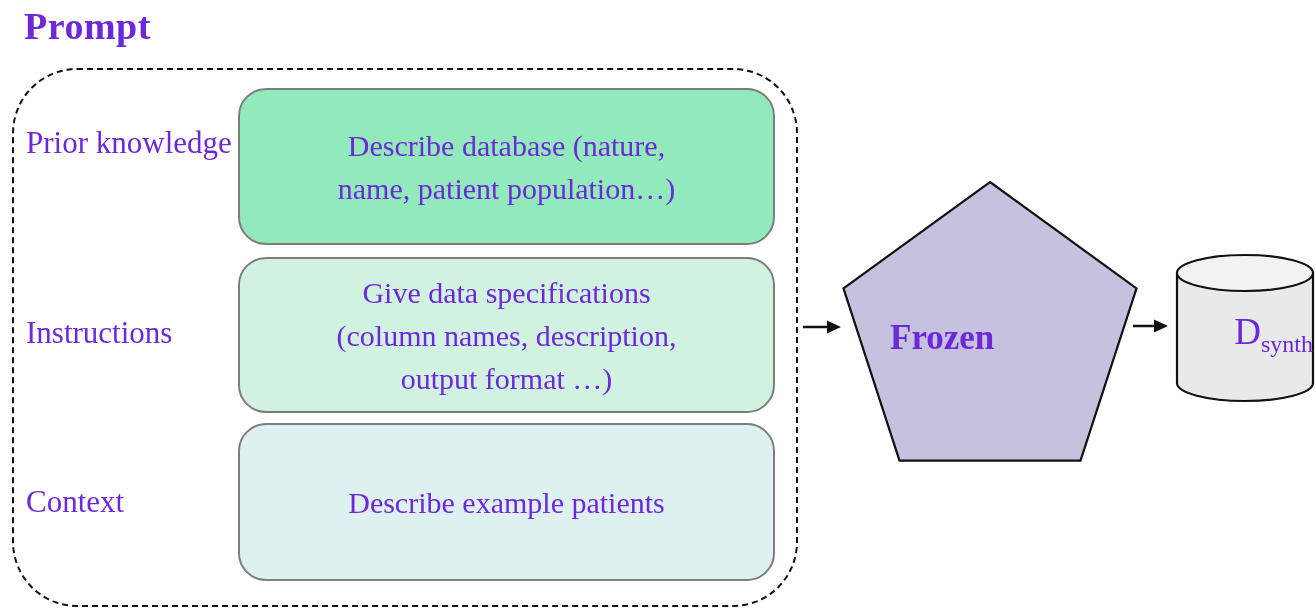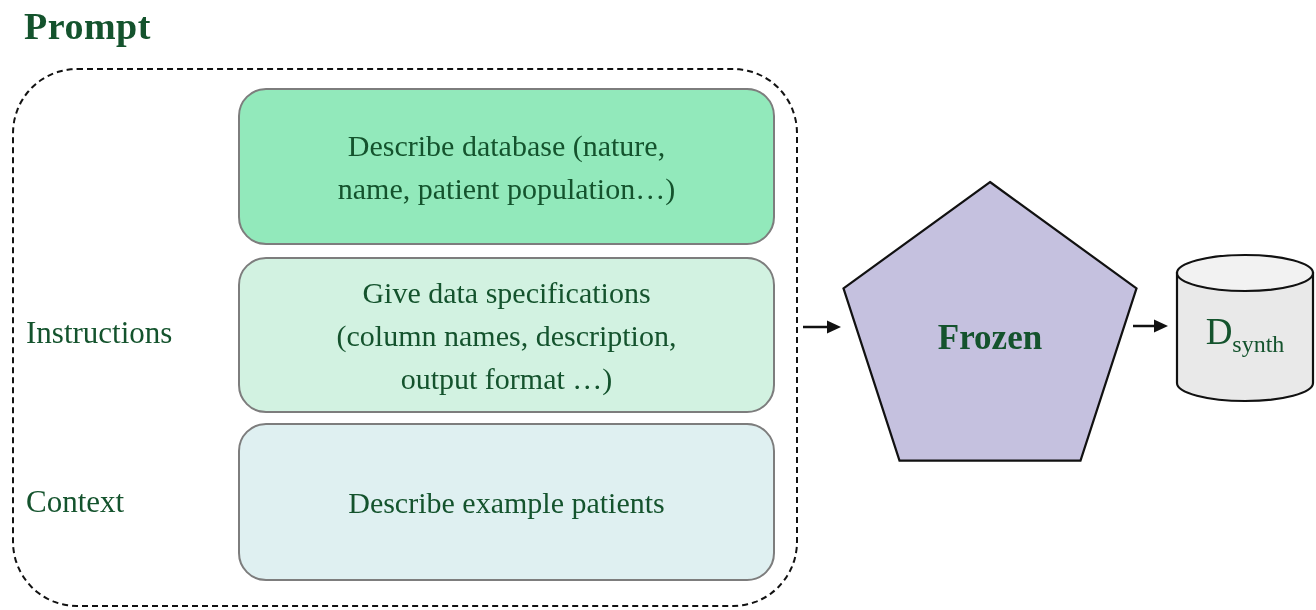--- a/index.html
+++ b/index.html
@@ -3,21 +3,21 @@
 <meta charset="utf-8">
 <style>
   html, body { margin: 0; padding: 0; background: #ffffff; }
   .stage {
     position: relative;
     width: 1316px;
     height: 610px;
     background: #ffffff;
     overflow: hidden;
     font-family: "Liberation Serif", "DejaVu Serif", serif;
-    color: #14532d;
+    color: #6d28d9;
   }
   .title {
     position: absolute;
     left: 24px; top: 4px;
     font-size: 38px;
     font-weight: bold;
     letter-spacing: 0.5px;
   }
   .dashed-box {
     position: absolute;
@@ -58,46 +58,47 @@
   .overlay {
     position: absolute;
     left: 0; top: 0;
     width: 1316px; height: 610px;
     pointer-events: none;
   }
   .llm-label {
     position: absolute;
     left: 890px; top: 316px;
     width: 200px;
-    text-align: center;
+    text-align: left;
     font-size: 35px;
     font-weight: bold;
     line-height: 43px;
   }
   .dsynth-label {
     position: absolute;
     left: 1177px; top: 310px;
     width: 136px;
-    text-align: center;
+    text-align: right;
     font-size: 37px;
   }
   .dsynth-label sub {
     font-size: 24px;
     line-height: 0;
   }
 </style>
 </head>
 <body>
 
 <div class="stage">
 
   <div class="title">Prompt</div>
 
   <div class="dashed-box"></div>
 
+  <div class="row-label label-prior">Prior knowledge</div>
   <div class="row-label label-context">Context</div>
   <div class="row-label label-instr">Instructions</div>
 
   <div class="pbox pbox-1" style="background: rgb(146, 233, 187);">
     <div>Describe database (nature,</div>
     <div>name, patient population…)</div>
   </div>
 
   <div class="pbox pbox-2" style="background: rgb(210, 242, 225);">
     <div>Give data specifications</div>

